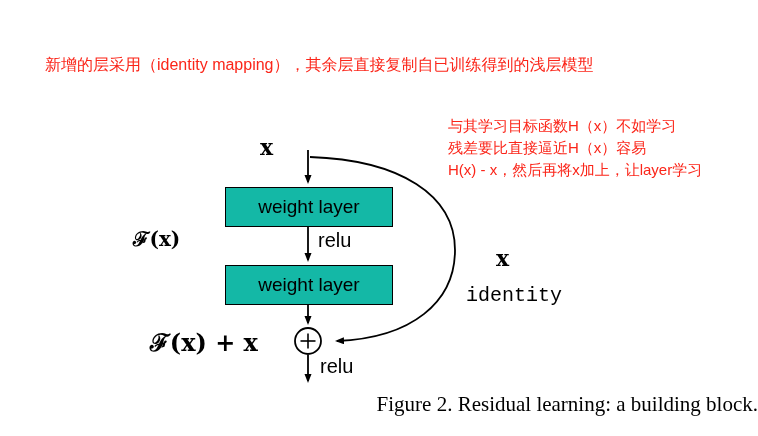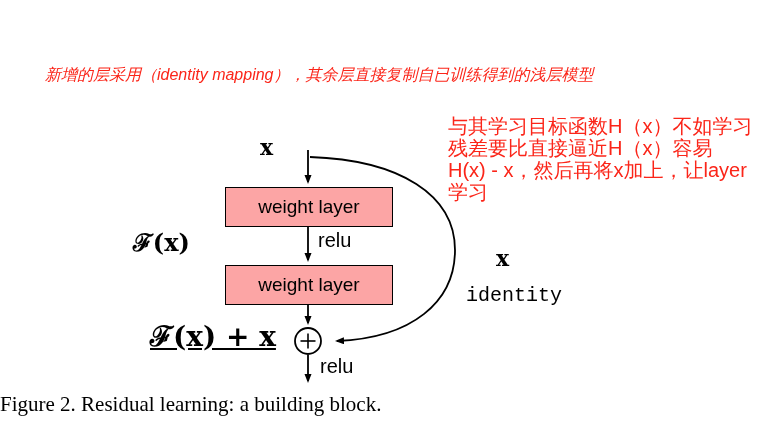--- a/index.html
+++ b/index.html
@@ -4,54 +4,53 @@
 <style>
   html,body{margin:0;padding:0;background:#ffffff;}
   .stage{
     position:relative;
     width:758px;height:436px;
     background:#ffffff;
     overflow:hidden;
     font-family:"Liberation Sans", sans-serif;
   }
   .annotation-top{
-    position:absolute;left:45px;top:64px;
+    position:absolute;left:45px;top:54px;
     font-size:16px;line-height:22px;
     color:#fb2519;
     white-space:nowrap;
-    font-style:italic;
   }
   .annotation-right{
     position:absolute;left:448px;top:115px;
-    font-size:20px;line-height:22px;
+    font-size:15px;line-height:22px;
     color:#fb2519;
   }
   .diagram-svg{position:absolute;left:0;top:0;}
   .weight-box{
     position:absolute;left:225px;width:166px;height:38px;
-    border:1.5px solid #000;background:#fca5a5;
+    border:1.5px solid #000;background:#14b8a6;
     display:flex;align-items:center;justify-content:center;
     font-size:19px;color:#000;
   }
   .box1{top:187px;}
   .box2{top:265px;}
   .math-label{
     font-family:"DejaVu Serif", serif;
     color:#000;
   }
   .x-top{position:absolute;left:260px;top:134px;font-size:22px;font-weight:700;}
   .x-right{position:absolute;left:496px;top:245px;font-size:22px;font-weight:700;}
-  .f-label{position:absolute;left:133px;top:225px;font-size:24px;font-weight:600;}
-  .sum-label{position:absolute;left:150px;top:316px;font-size:28px;font-weight:600;text-decoration:underline;}
+  .f-label{position:absolute;left:133px;top:225px;font-size:20px;font-weight:600;}
+  .sum-label{position:absolute;left:150px;top:325px;font-size:24px;font-weight:600;}
   .relu-mid{position:absolute;left:318px;top:229px;font-size:20px;color:#000;}
   .relu-out{position:absolute;left:320px;top:355px;font-size:20px;color:#000;}
   .identity-label{position:absolute;left:466px;top:284px;font-size:20px;color:#000;font-family:Liberation Mono, monospace;}
   .caption{
     position:absolute;left:0;right:0;top:392px;
-    text-align:left;
+    text-align:right;
     font-family:"Liberation Serif","DejaVu Serif",serif;
     font-size:21px;color:#000;
   }
 </style>
 </head>
 <body>
 
 <div class="stage">
 
   <div class="annotation-top">新增的层采用（identity mapping），其余层直接复制自已训练得到的浅层模型</div>

